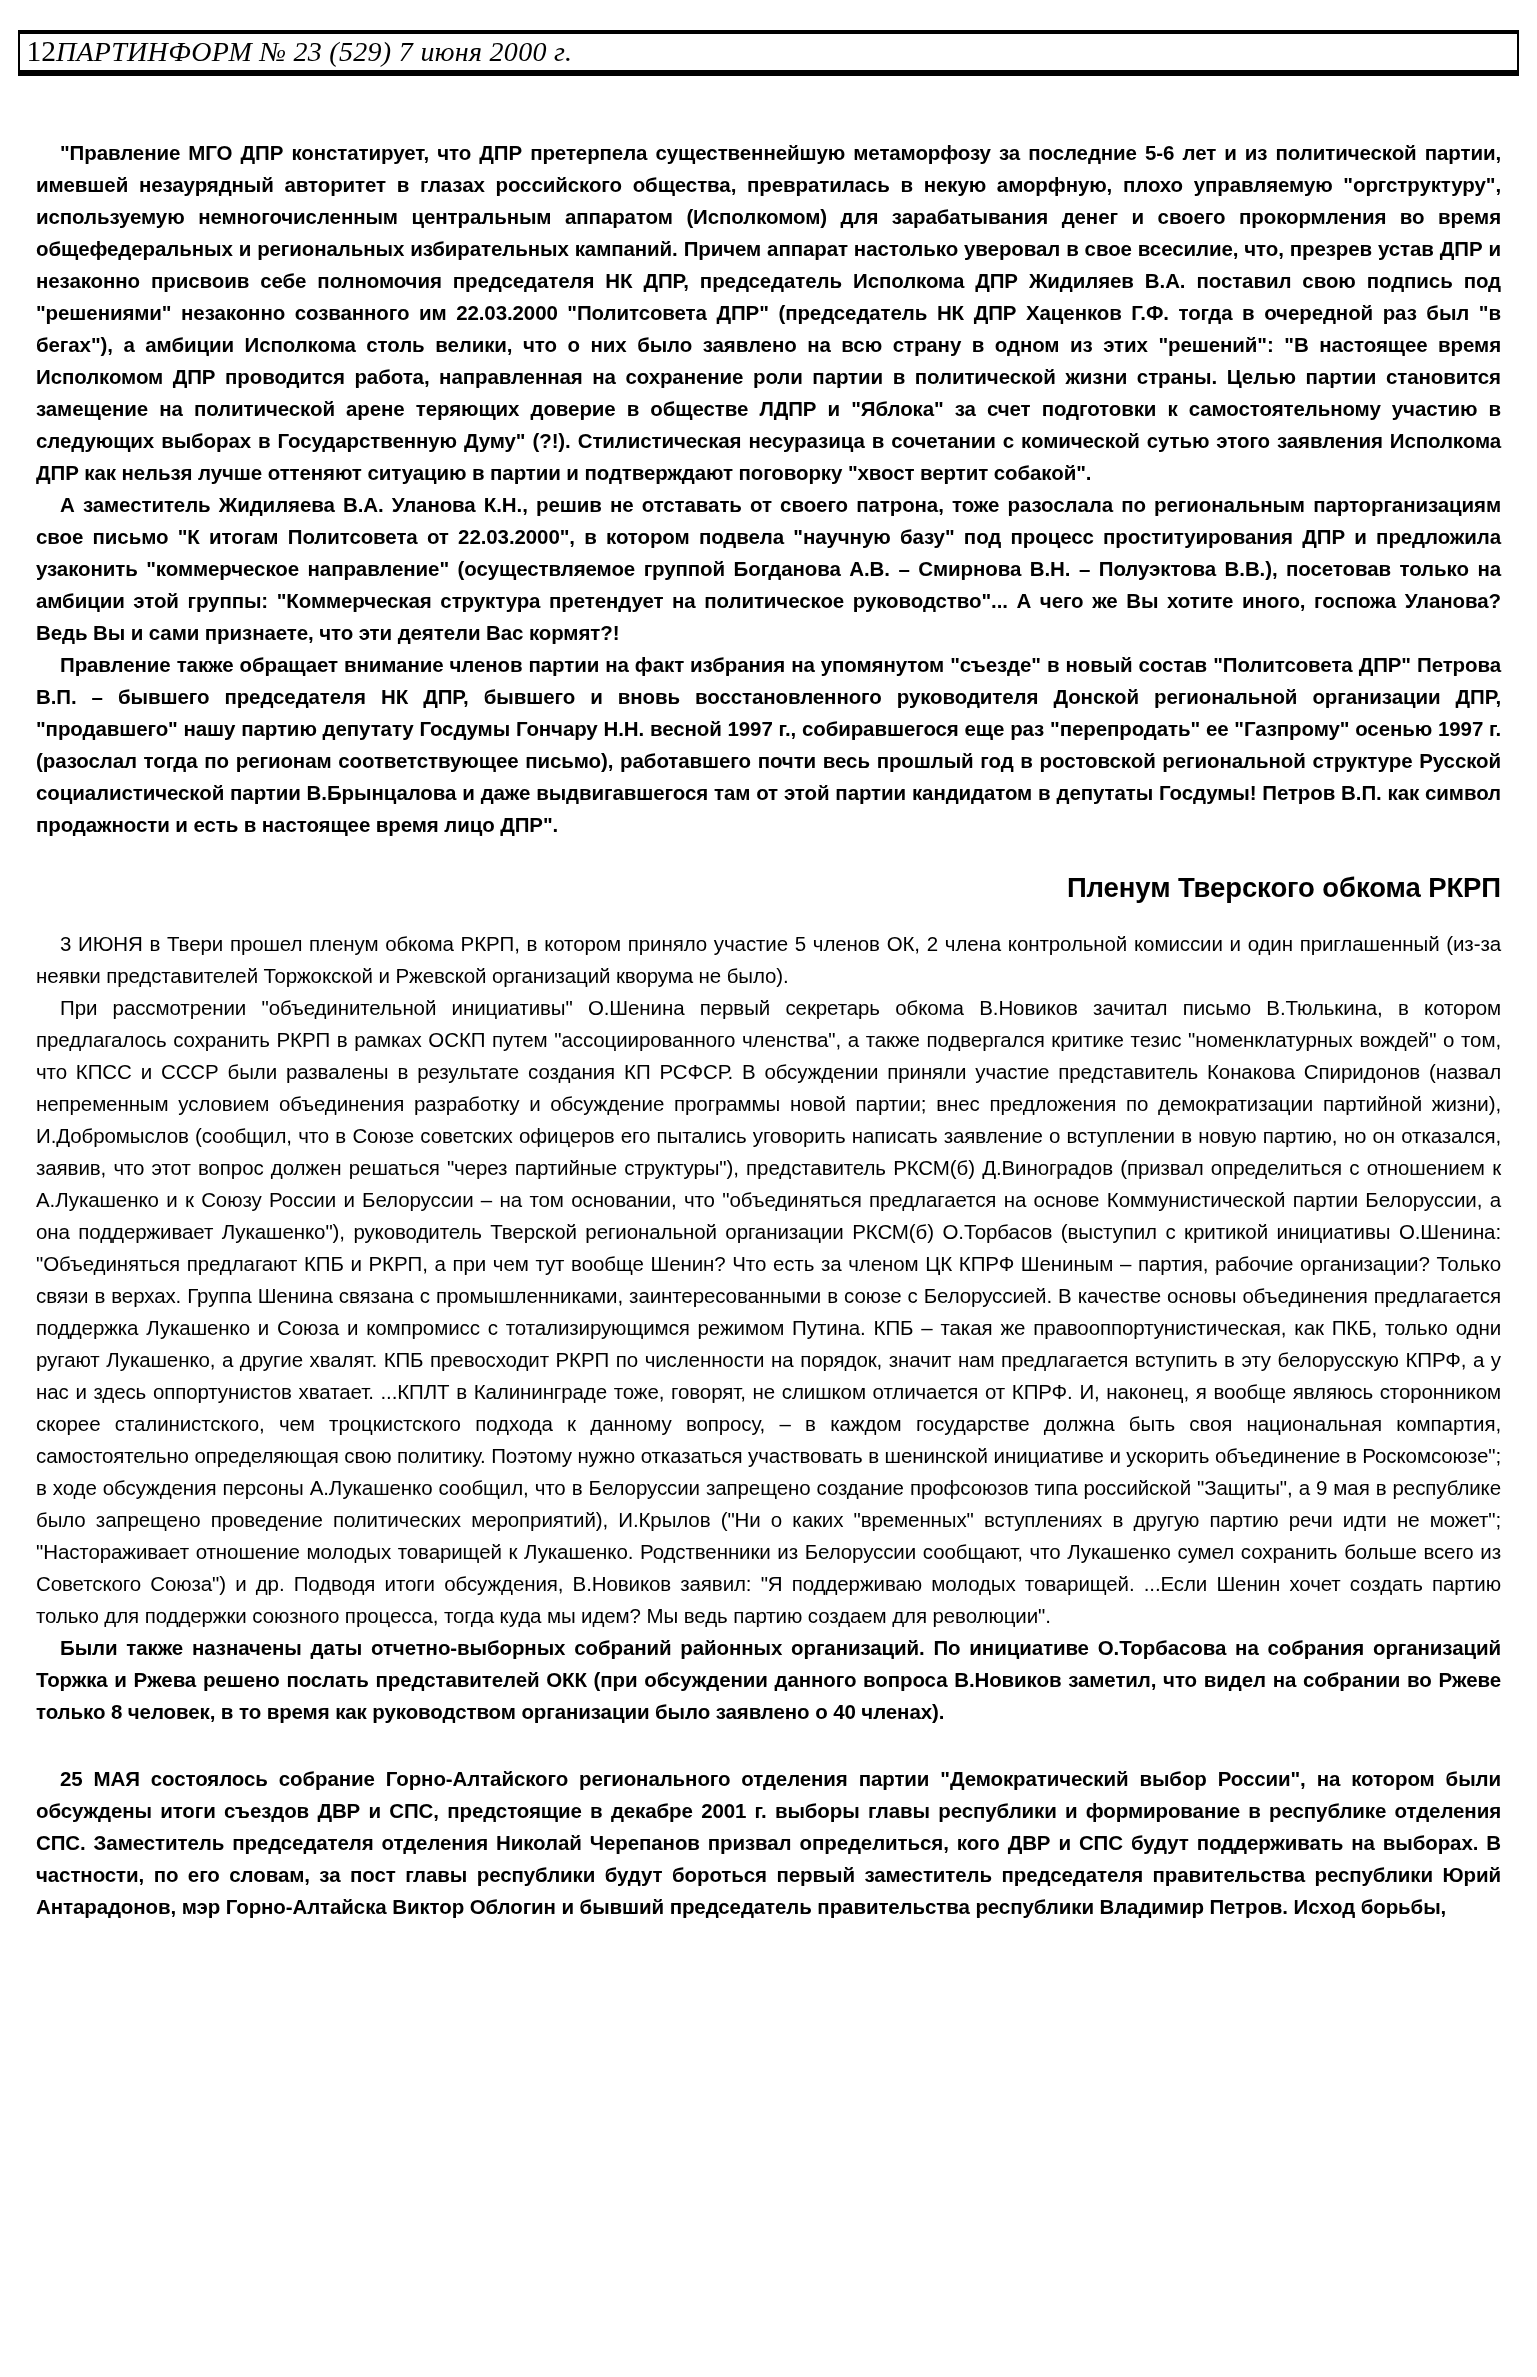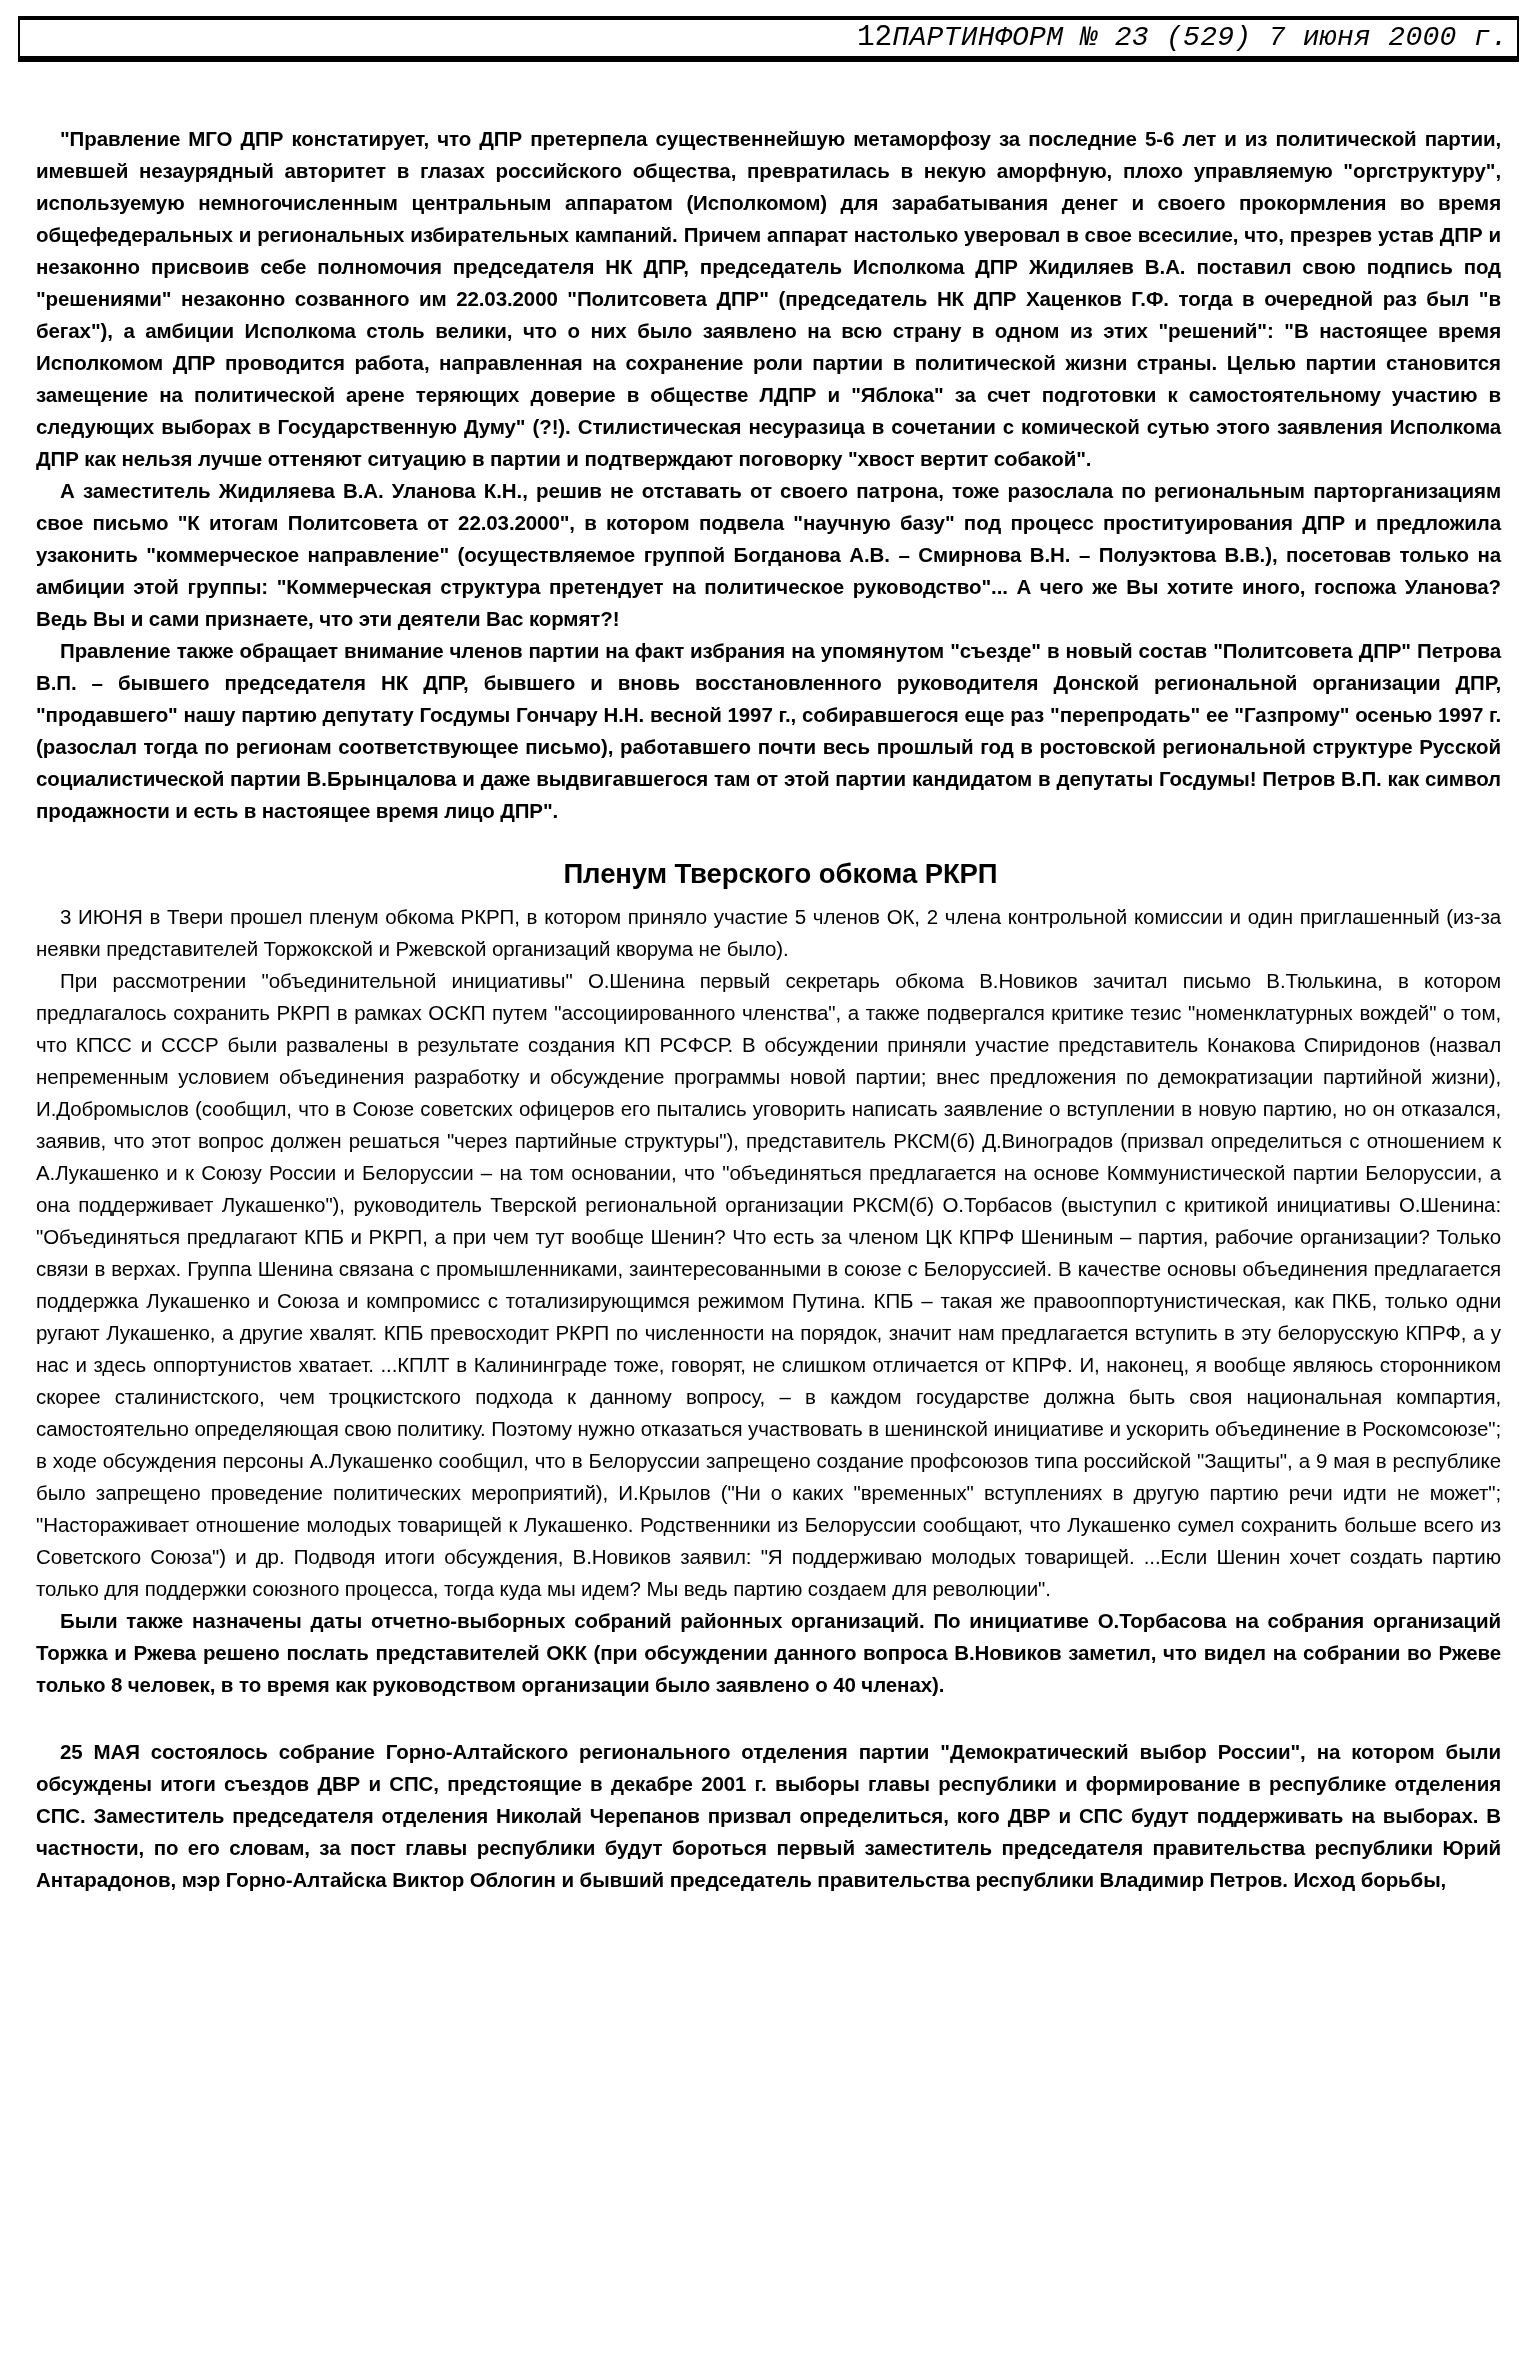--- a/index.html
+++ b/index.html
@@ -9,30 +9,30 @@
   body {
     width: 1537px;
     height: 2377px;
     background: #ffffff;
     color: #000000;
     overflow: hidden;
     position: relative;
   }
   
   .header-box {
-    margin: 16px 18px 0 18px;
+    margin: 30px 18px 0 18px;
     border: 2.6px solid #000;
     border-top-width: 4.5px;
     border-bottom-width: 6.4px;
     height: 36px;
     display: flex;
     align-items: center;
-    justify-content: flex-end;
+    justify-content: flex-start;
     padding: 0 9px 0 6.4px;
-    font-family: Liberation Mono, monospace;
+    font-family: Liberation Serif, serif;
     box-sizing: content-box;
   }
   .page-number {
     font-size: 29.5px;
     line-height: 1;
   }
   .issue-title {
     font-size: 28px;
     line-height: 1;
     font-style: italic;
@@ -52,23 +52,23 @@
     text-indent: 24px;
   }
   .bold {
     font-weight: bold;
   }
   .section-heading {
     font-family: "Liberation Sans", sans-serif;
     font-size: 27.5px;
     line-height: 31px;
     font-weight: bold;
-    margin: 31px 0 12px 0;
+    margin: 31px 0 25px 0;
     text-indent: 24px;
-    text-align: center;
+    text-align: right;
   }
   .gap-top {
     margin-top: 35px !important;
   }
 </style>
 </head>
 <body>
 
 <header class="header-box">
   <span class="page-number">12</span>

